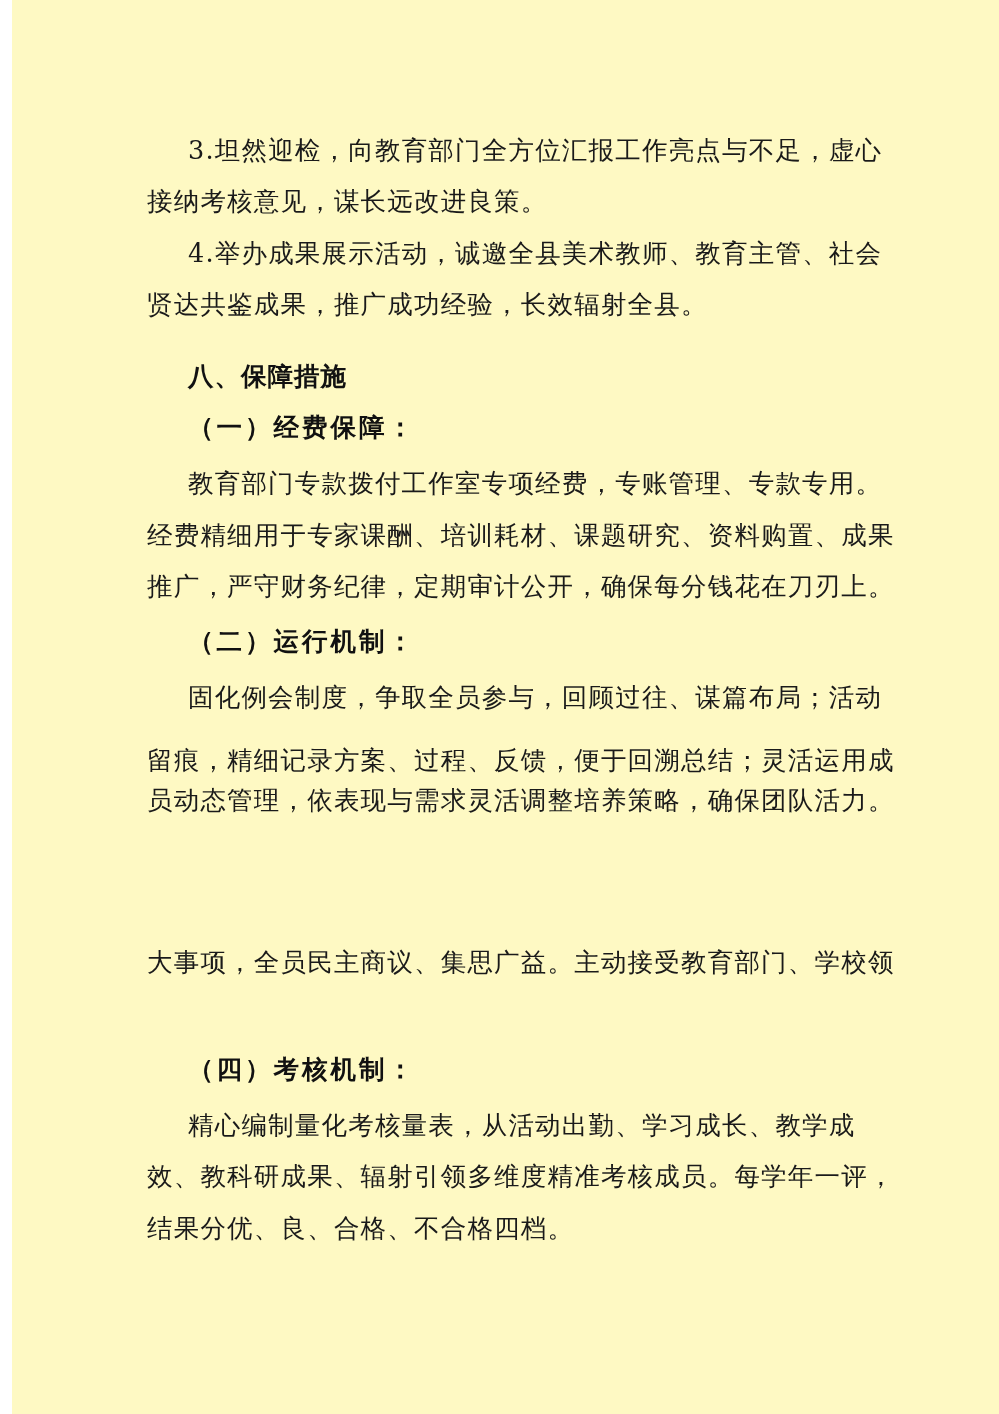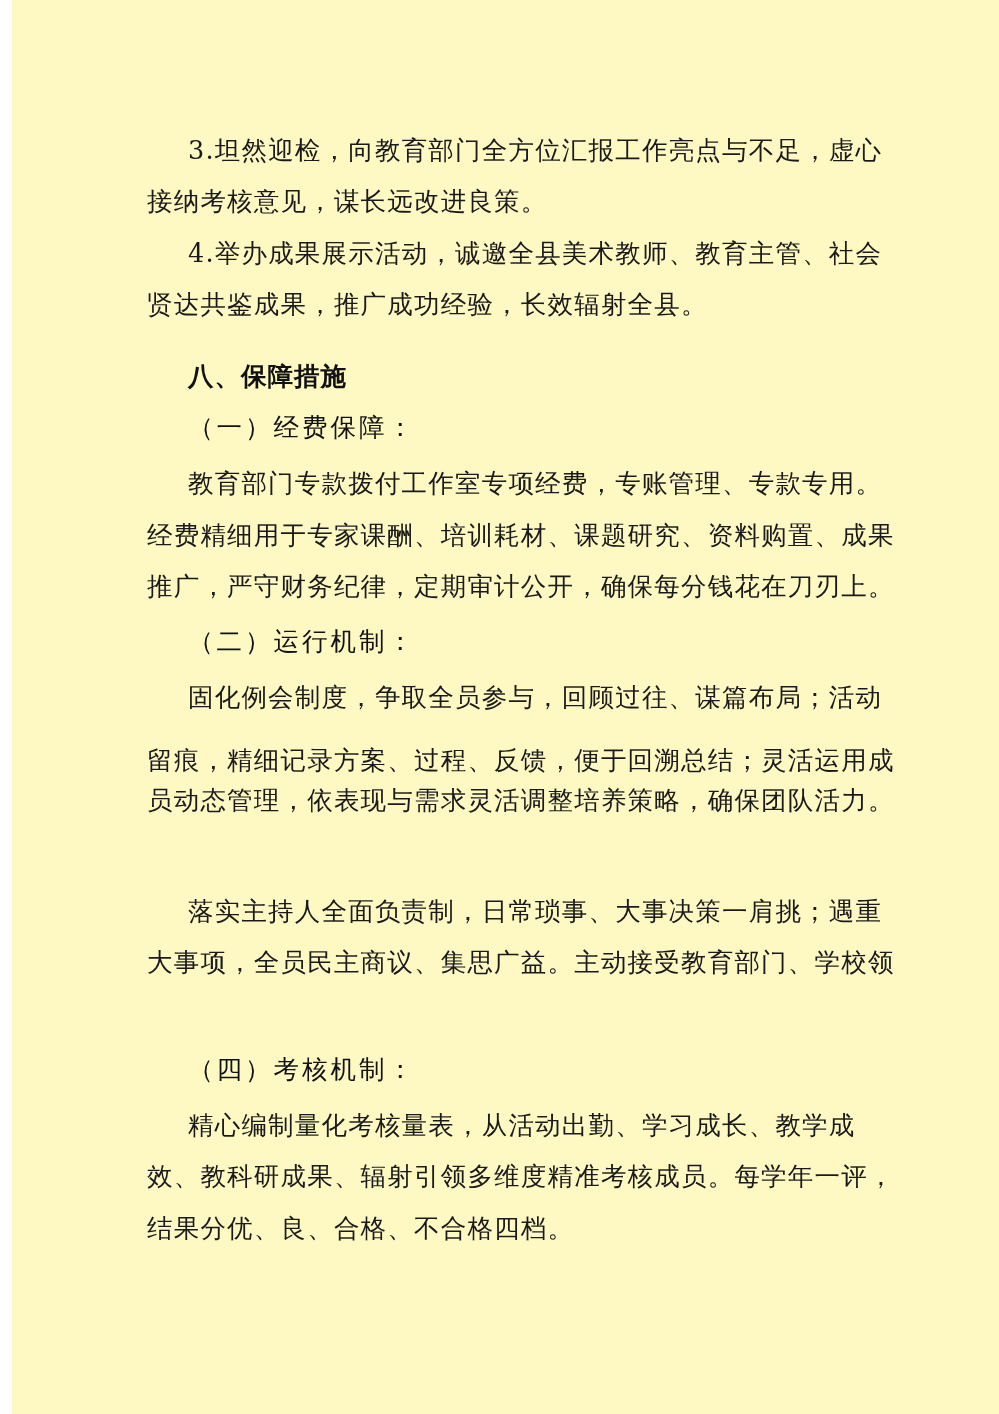--- a/index.html
+++ b/index.html
@@ -18,21 +18,21 @@
     }
     .indent { left: 176px; }
     .heading {
       font-family: "DejaVu Sans", "Liberation Sans", sans-serif;
       font-weight: bold;
       color: #111111;
       letter-spacing: 1px;
     }
     .sub {
       font-family: "DejaVu Sans", "Liberation Sans", sans-serif;
-      font-weight: normal;
+      font-weight: bold;
       color: #111111;
       letter-spacing: 3px;
     }
   </style>
 </head>
 <body>
 
 <div class="page">
 
   <div class="line indent" style="top:135px;">3.坦然迎检，向教育部门全方位汇报工作亮点与不足，虚心</div>
@@ -46,21 +46,20 @@
   <div class="line indent sub" style="top:412px;">（一）经费保障：</div>
   <div class="line indent" style="top:468px;">教育部门专款拨付工作室专项经费，专账管理、专款专用。</div>
   <div class="line" style="top:520px;">经费精细用于专家课酬、培训耗材、课题研究、资料购置、成果</div>
   <div class="line" style="top:571px;">推广，严守财务纪律，定期审计公开，确保每分钱花在刀刃上。</div>
 
   <div class="line indent sub" style="top:626px;">（二）运行机制：</div>
   <div class="line indent" style="top:682px;">固化例会制度，争取全员参与，回顾过往、谋篇布局；活动</div>
   <div class="line" style="top:733px;margin-top:12px;">留痕，精细记录方案、过程、反馈，便于回溯总结；灵活运用成</div>
   <div class="line" style="top:785px;">员动态管理，依表现与需求灵活调整培养策略，确保团队活力。</div>
 
-  <div class="line indent" style="top:896px;">落实主持人全面负责制，日常琐事、大事决策一肩挑；遇重</div>
   <div class="line" style="top:947px;">大事项，全员民主商议、集思广益。主动接受教育部门、学校领</div>
 
   <div class="line indent sub" style="top:1054px;">（四）考核机制：</div>
   <div class="line indent" style="top:1110px;">精心编制量化考核量表，从活动出勤、学习成长、教学成</div>
   <div class="line" style="top:1161px;">效、教科研成果、辐射引领多维度精准考核成员。每学年一评，</div>
   <div class="line" style="top:1213px;">结果分优、良、合格、不合格四档。</div>
 
 </div>
 
 </body></html>

